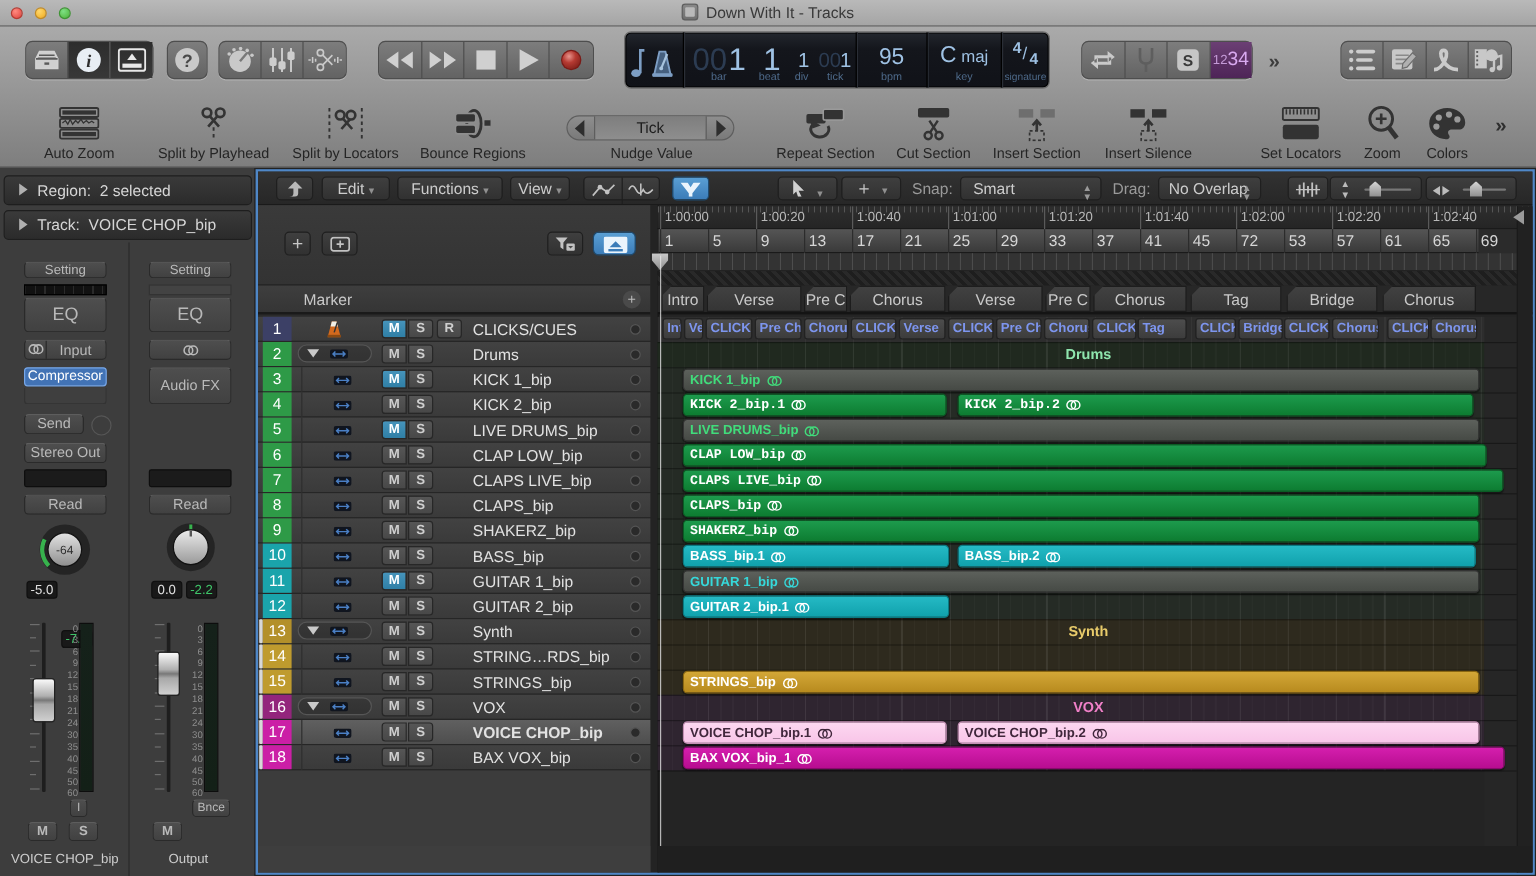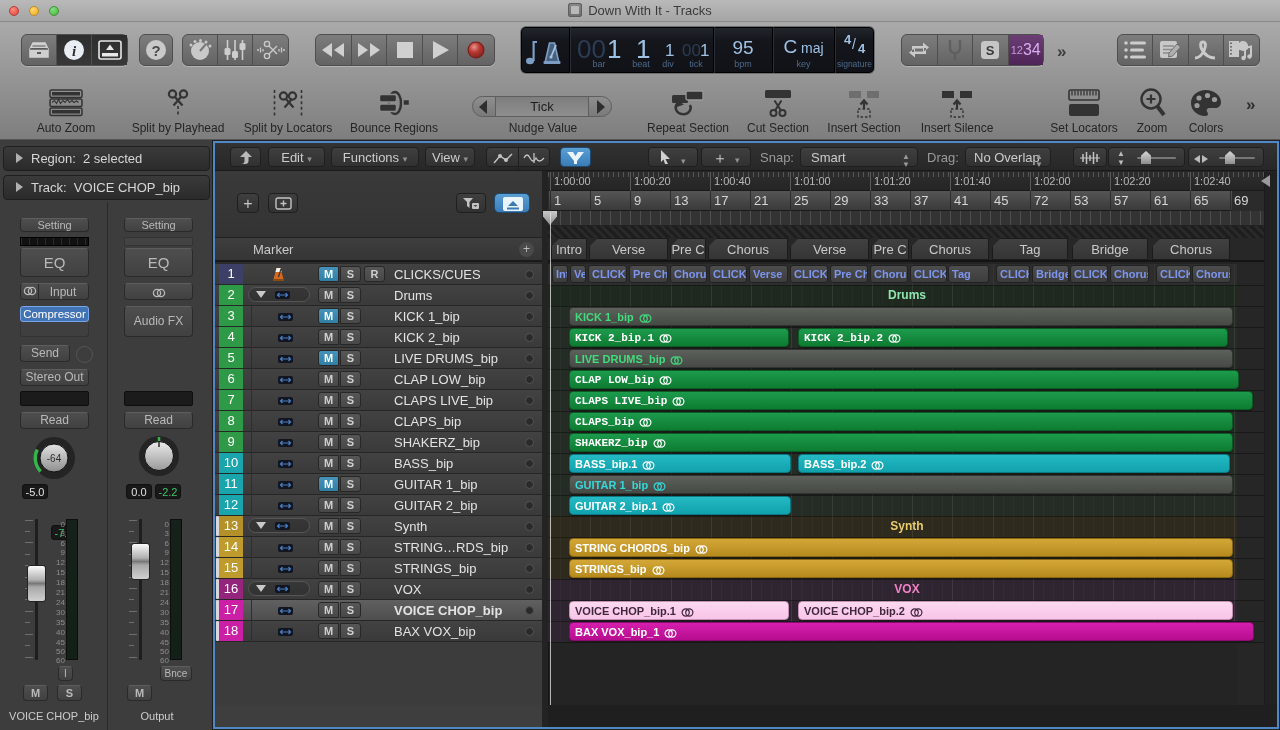--- a/index.html
+++ b/index.html
@@ -1097,26 +1097,20 @@
           <circle cx="4.7" cy="4.5" r="3.6"></circle>
           <circle cx="8.3" cy="4.5" r="3.6"></circle>
         </g>
       </svg></div>
     <div class="region rg-cyan" style="left:354px;top:353px;width:222px;"><span class="nm">GUITAR 2_bip.1</span><svg class="ricon" width="13" height="9" viewBox="0 0 13 9">
         <g fill="none" stroke="currentColor" stroke-width="1.2">
           <circle cx="4.7" cy="4.5" r="3.6"></circle>
           <circle cx="8.3" cy="4.5" r="3.6"></circle>
         </g>
       </svg></div>
-    <div class="region rg-gold" style="left:354px;top:395px;width:664px;"><span class="nm">STRING CHORDS_bip</span><svg class="ricon" width="13" height="9" viewBox="0 0 13 9">
-        <g fill="none" stroke="currentColor" stroke-width="1.2">
-          <circle cx="4.7" cy="4.5" r="3.6"></circle>
-          <circle cx="8.3" cy="4.5" r="3.6"></circle>
-        </g>
-      </svg></div>
     <div class="region rg-gold" style="left:354px;top:416px;width:664px;"><span class="nm">STRINGS_bip</span><svg class="ricon" width="13" height="9" viewBox="0 0 13 9">
         <g fill="none" stroke="currentColor" stroke-width="1.2">
           <circle cx="4.7" cy="4.5" r="3.6"></circle>
           <circle cx="8.3" cy="4.5" r="3.6"></circle>
         </g>
       </svg></div>
     <div class="region rg-pink" style="left:354px;top:458px;width:220px;"><span class="nm">VOICE CHOP_bip.1</span><svg class="ricon" width="13" height="9" viewBox="0 0 13 9">
         <g fill="none" stroke="currentColor" stroke-width="1.2">
           <circle cx="4.7" cy="4.5" r="3.6"></circle>
           <circle cx="8.3" cy="4.5" r="3.6"></circle>

